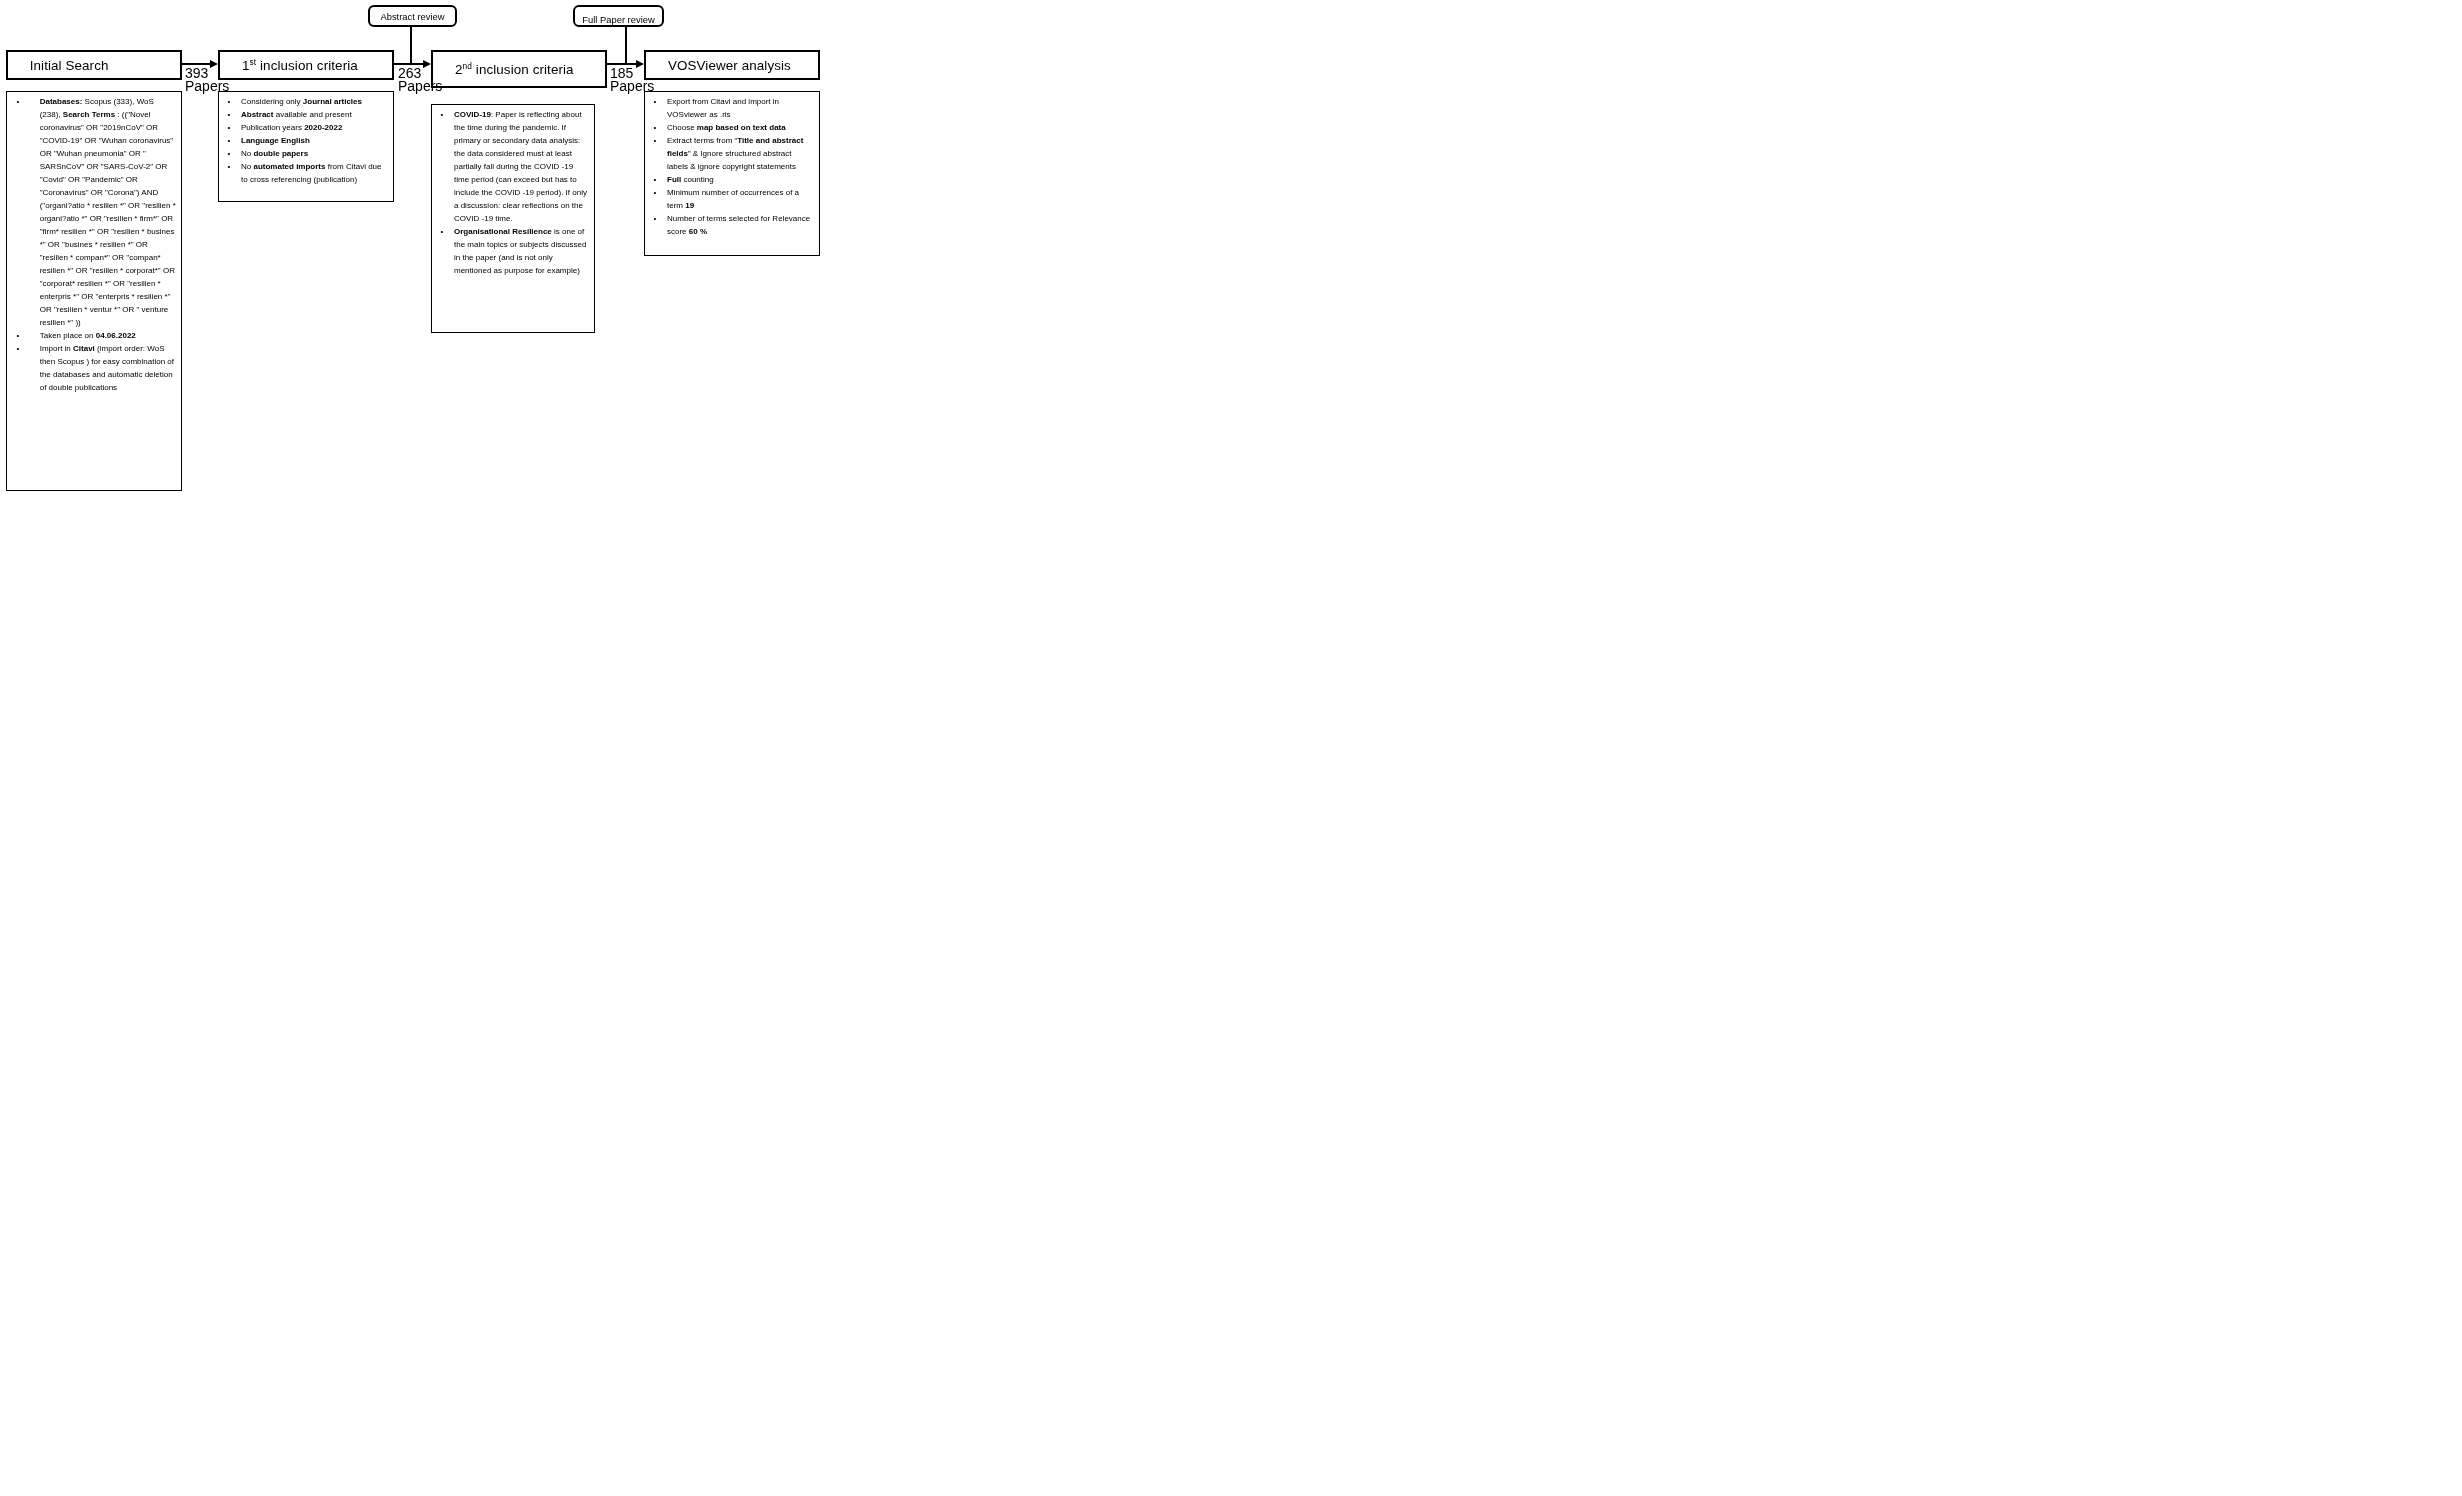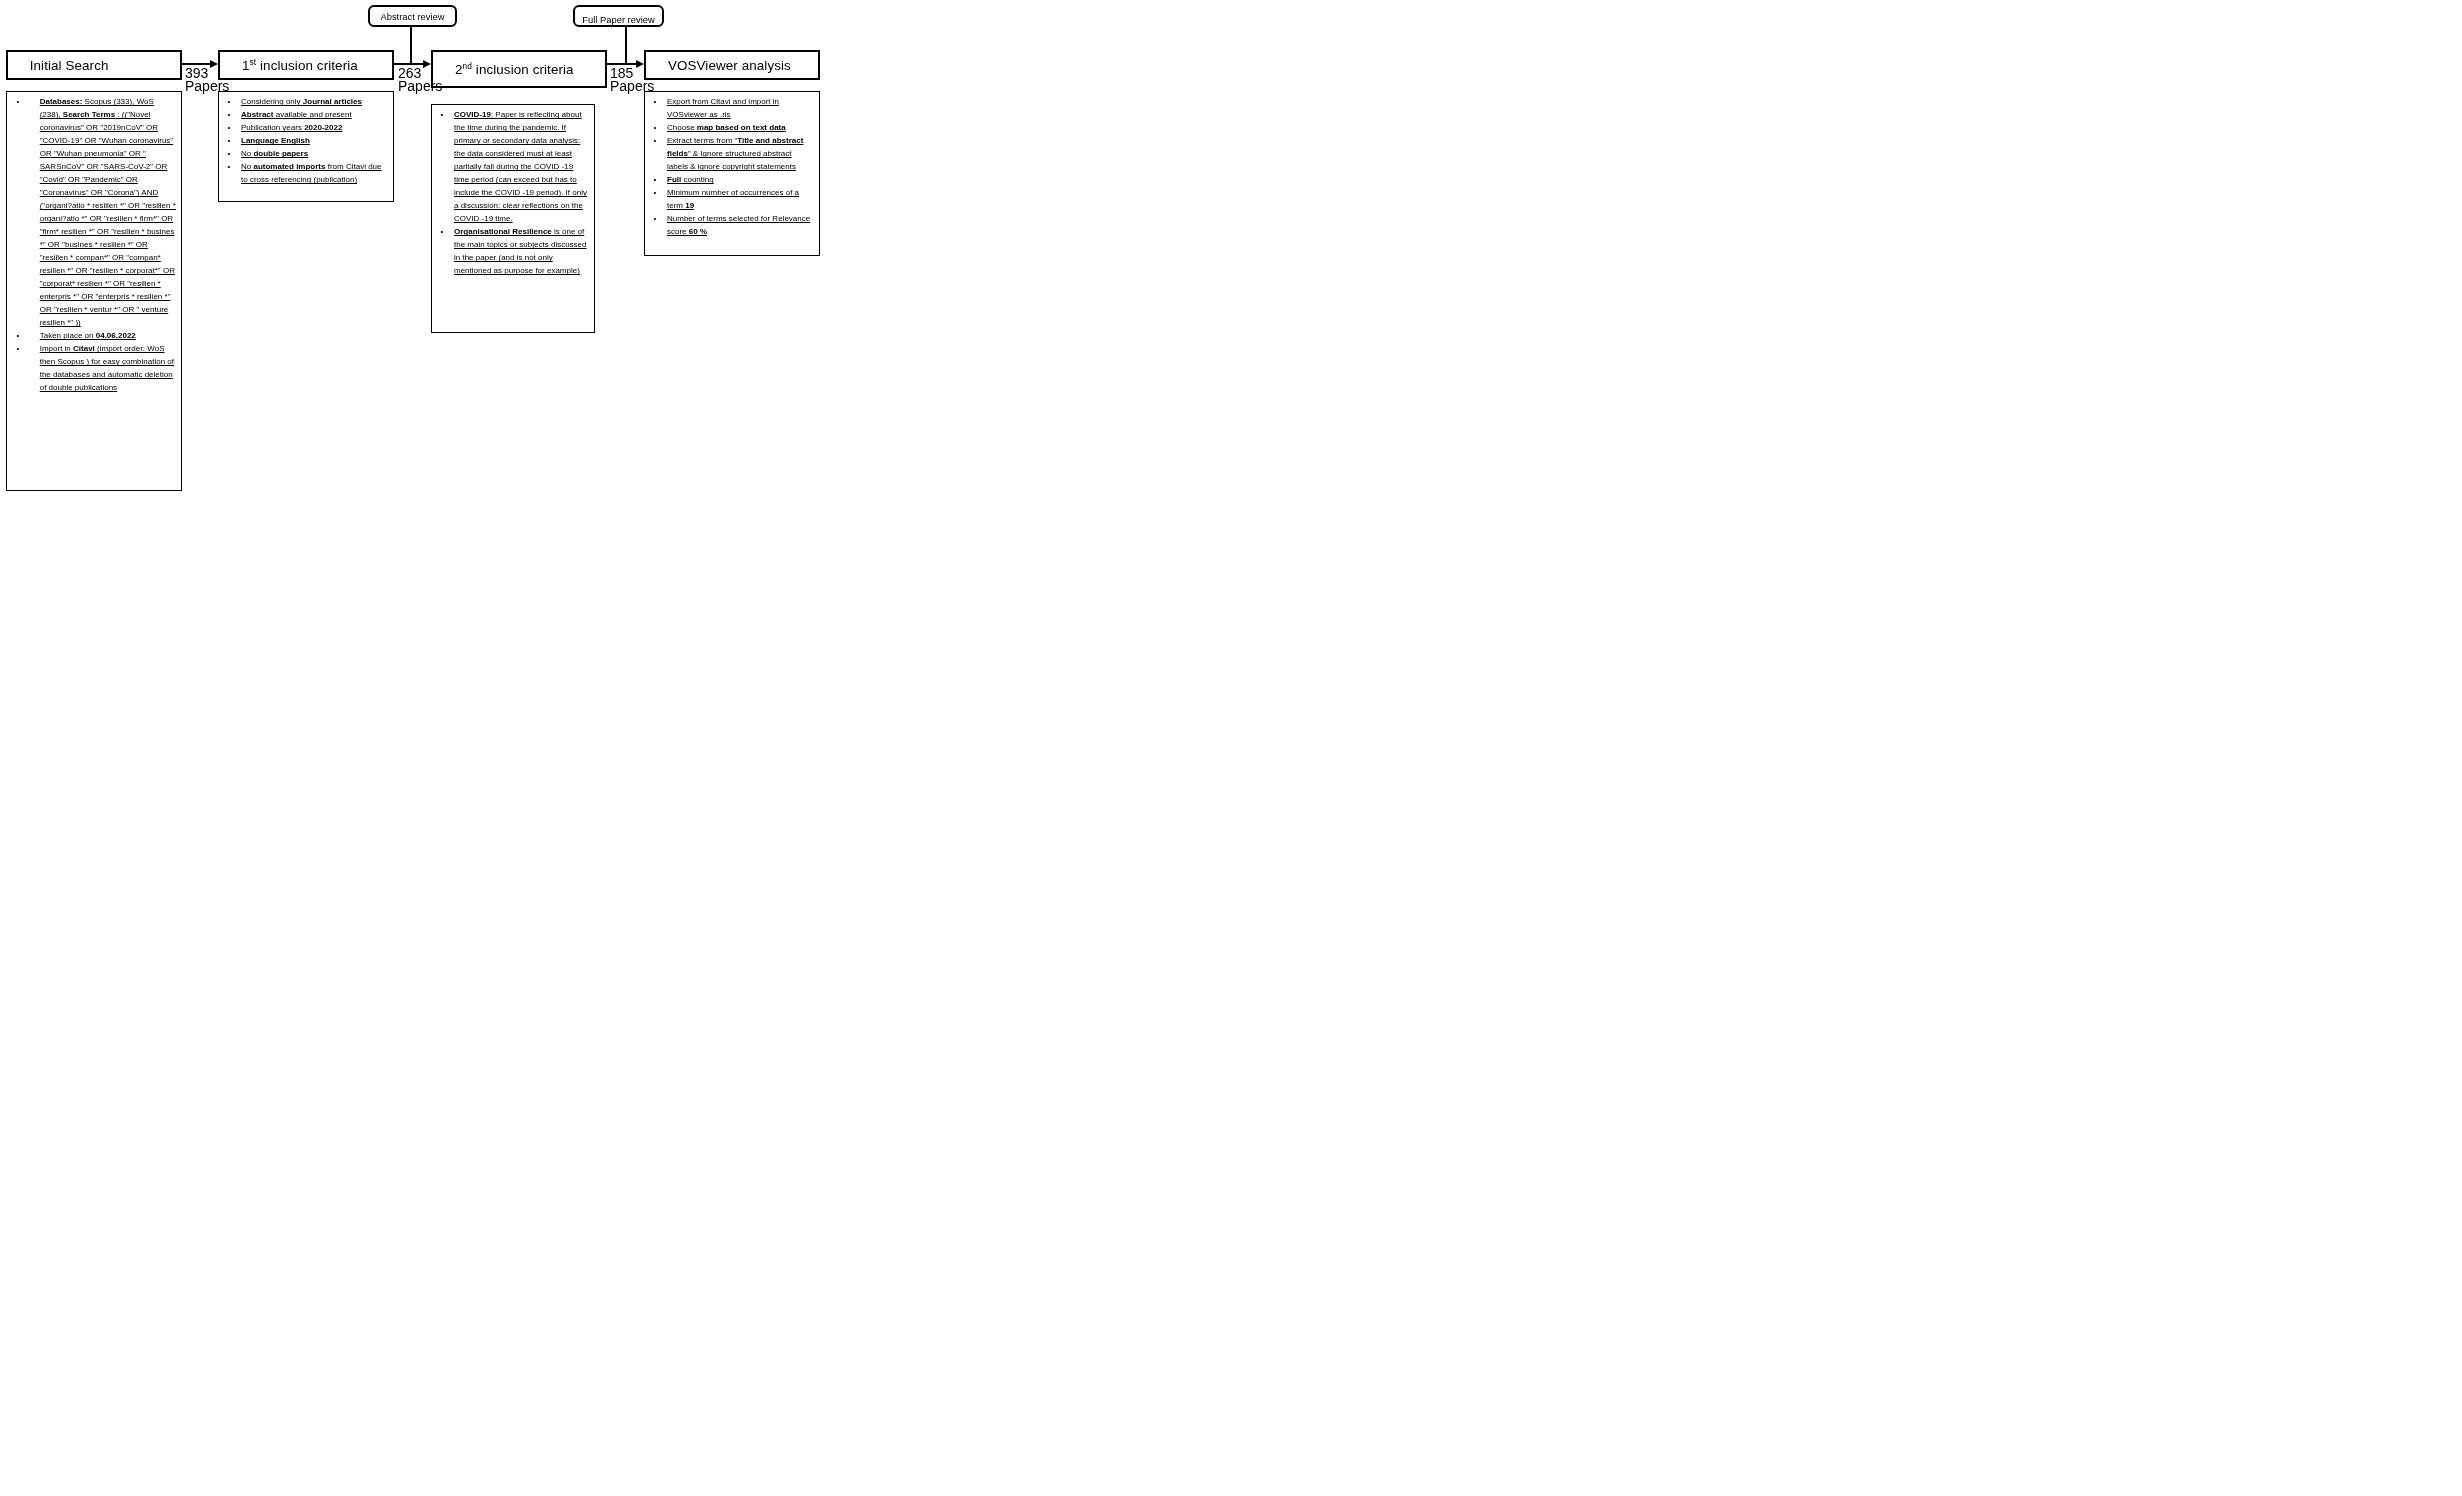--- a/index.html
+++ b/index.html
@@ -8,21 +8,21 @@
 
   .box{position:absolute;background:#fff;border:2.3px solid #000;box-sizing:border-box;}
 
   .top-box{display:flex;align-items:center;justify-content:center;font-size:9.4px;border-radius:6px;}
 
   .header-box{display:flex;align-items:center;padding-left:22px;font-size:13.4px;letter-spacing:0.1px;}
   .header-box sup{font-size:0.62em;line-height:0;vertical-align:super;}
 
   .detail-box{border-width:1.7px;}
   .bullet-list{list-style:none;margin:0;padding:3.4px 4.6px 0 0;font-size:8px;line-height:13px;}
-  .bullet-list li{position:relative;padding-left:22px;text-decoration:underline;}
+  .bullet-list li{position:relative;padding-left:22px;}
   .bullet-list li::before{content:"\2022";position:absolute;left:8.6px;}
   .col1 .bullet-list li{padding-left:33px;}
   .col1 .bullet-list li::before{left:9.7px;}
   .bullet-list b{font-weight:bold;}
 
   .hline{position:absolute;height:2.3px;background:#000;}
   .vline{position:absolute;width:1.7px;background:#000;}
   .arrow-head{position:absolute;width:0;height:0;border-top:4.6px solid transparent;
               border-bottom:4.6px solid transparent;border-left:8px solid #000;}
 

